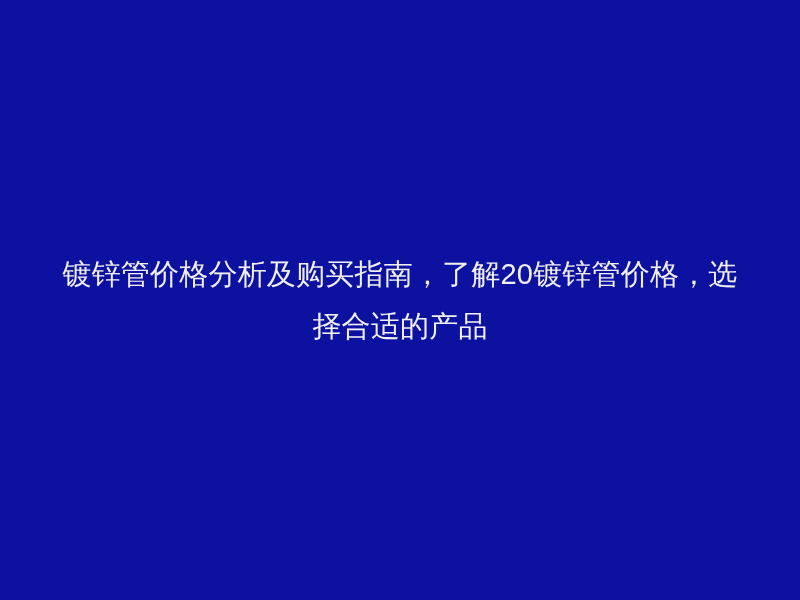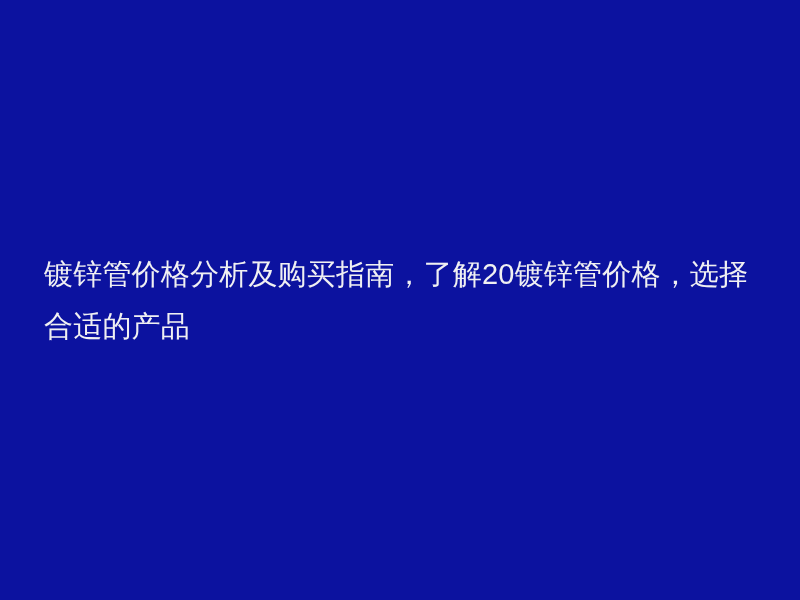--- a/index.html
+++ b/index.html
@@ -28,29 +28,29 @@
   }
 
   #headline-block {
     width: 712px;
     margin: 0 auto;
     padding: 0;
     text-align: center;
   }
 
   #headline {
-    margin: 0;
+    margin: 16px;
     padding: 0;
     color: #f0f0f2;
     font-family: "Liberation Sans", "DejaVu Sans", sans-serif;
     font-size: 29px;
     font-weight: 400;
     line-height: 52px;
     letter-spacing: 0.2px;
-    text-align: left;
+    text-align: center;
     word-break: break-all;
     white-space: normal;
     -webkit-font-smoothing: antialiased;
   }
 </style>
 </head>
 <body style="background-color: rgb(12, 18, 159);">
 
 <div id="banner" style="background-color: rgb(12, 18, 159);">
 

